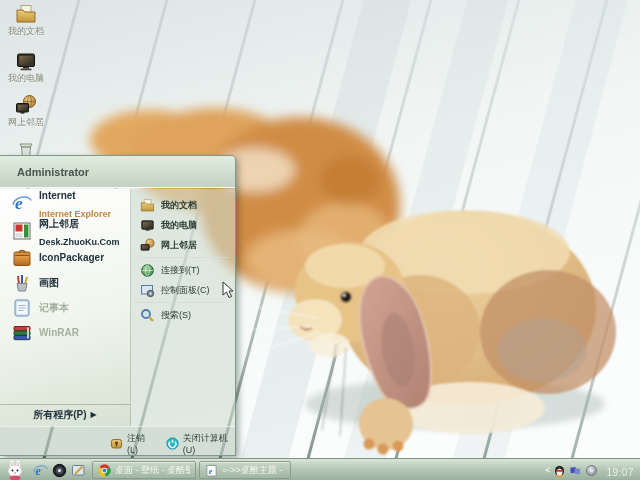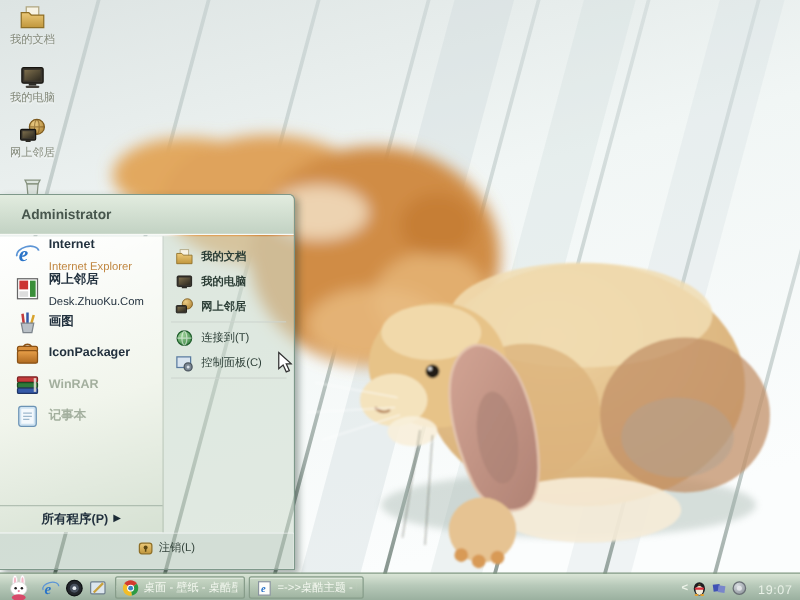--- a/index.html
+++ b/index.html
@@ -33,21 +33,21 @@
   .sm-left{width:131px;background:linear-gradient(165deg,#ffffff 0%,#f1f5ec 55%,#d6e1d3 100%);
     border-right:1px solid rgba(130,150,135,.45);position:relative;}
   .sm-right{flex:1;background:rgba(206,220,206,.58);position:relative;}
   .sm-bottom{position:absolute;left:0;right:0;bottom:0;height:29px;
     background:rgba(188,204,190,.62);border-top:1px solid rgba(255,255,255,.55);}
 
   .sm-item{display:flex;align-items:center;gap:6px;padding-left:11px;height:25px;cursor:default;}
   .sm-item.two{height:28px;}
   .sm-item .ic{width:22px;height:22px;flex:none;}
   .sm-item .t1{font-size:10px;line-height:11px;color:#22313e;font-weight:bold;}
-  .sm-item .t2{font-size:9px;line-height:10px;font-weight:normal;}
+  .sm-item .t2{font-size:9px;line-height:10px;font-weight:bold;}
   .sub-orange{color:#c08640;}
   .sub-dark{color:#22313e;}
   .muted .t1{color:#a3af9e;}
   .sm-allprog{position:absolute;left:0;right:0;bottom:2px;height:20px;
     border-top:1px solid rgba(130,150,135,.5);display:flex;align-items:center;
     justify-content:center;gap:4px;font-size:10px;font-weight:bold;color:#22313e;cursor:default;margin-top:36px;}
   .sm-allprog .arr{font-size:8px;color:#1d2b36;}
 
   .sm-ritem{display:flex;align-items:center;gap:6px;padding-left:9px;height:20px;
     font-size:9px;color:#2d3f37;cursor:default;}
@@ -280,56 +280,56 @@
             <rect x="4.5" y="13" width="7" height="4.5" fill="#dddddd"></rect>
           </svg>
           <span>
             <span class="t1">网上邻居</span><br>
             <span class="t2 sub-dark">Desk.ZhuoKu.Com</span>
           </span>
         </div>
 
         <div class="sm-item">
           <svg class="ic" viewBox="0 0 22 22">
+            <rect x="3" y="5" width="16" height="4.5" rx="1.5" fill="#d88f3c" stroke="#8a5216"></rect>
+            <rect x="3" y="8.5" width="16" height="10" rx="1.5" fill="url(#orangeG)" stroke="#8a5216"></rect>
+            <path d="M8 5 a3.5 3 0 0 1 6 0" stroke="#8a5216" stroke-width="1.4" fill="none"></path>
+          </svg>
+          <span class="t1">IconPackager</span>
+        </div>
+
+        <div class="sm-item">
+          <svg class="ic" viewBox="0 0 22 22">
             <path d="M8 12 L7 4" stroke="#c43c3c" stroke-width="2"></path>
             <path d="M11 12 L11 3" stroke="#3459a8" stroke-width="2"></path>
             <path d="M14 12 L16 5" stroke="#d8a row" stroke-width="2"></path>
             <path d="M14 12 L16 5" stroke="#d8a32c" stroke-width="2"></path>
             <path d="M6 11.5h10l-1.5 7.5h-7z" fill="#b9c0c6" stroke="#7d858c"></path>
           </svg>
           <span class="t1">画图</span>
         </div>
 
-        <div class="sm-item">
-          <svg class="ic" viewBox="0 0 22 22">
-            <rect x="3" y="5" width="16" height="4.5" rx="1.5" fill="#d88f3c" stroke="#8a5216"></rect>
-            <rect x="3" y="8.5" width="16" height="10" rx="1.5" fill="url(#orangeG)" stroke="#8a5216"></rect>
-            <path d="M8 5 a3.5 3 0 0 1 6 0" stroke="#8a5216" stroke-width="1.4" fill="none"></path>
-          </svg>
-          <span class="t1">IconPackager</span>
-        </div>
-
+
+        <div class="sm-item muted">
+          <svg class="ic" viewBox="0 0 22 22">
+            <rect x="4" y="3" width="14" height="16" rx="2" fill="#cfe3f2" stroke="#6b93b5"></rect>
+            <rect x="6" y="5" width="10" height="12" fill="#f4f9fd"></rect>
+            <path d="M7.5 8.5h7 M7.5 11h7 M7.5 13.5h5" stroke="#9db8cd" fill="none"></path>
+          </svg>
+          <span class="t1">记事本</span>
+        </div>
 
         <div class="sm-item muted">
           <svg class="ic" viewBox="0 0 22 22">
             <rect x="3" y="4.5" width="16" height="4.2" rx="1" fill="#c43c3c" stroke="#7c2020"></rect>
             <rect x="3" y="9" width="16" height="4.2" rx="1" fill="#2f7a3a" stroke="#1c4a22"></rect>
             <rect x="3" y="13.5" width="16" height="4.2" rx="1" fill="#3459a8" stroke="#1f3566"></rect>
             <rect x="16" y="5.5" width="2" height="11" fill="#e8e4d8" opacity=".85"></rect>
           </svg>
           <span class="t1">WinRAR</span>
-        </div>
-
-        <div class="sm-item muted">
-          <svg class="ic" viewBox="0 0 22 22">
-            <rect x="4" y="3" width="14" height="16" rx="2" fill="#cfe3f2" stroke="#6b93b5"></rect>
-            <rect x="6" y="5" width="10" height="12" fill="#f4f9fd"></rect>
-            <path d="M7.5 8.5h7 M7.5 11h7 M7.5 13.5h5" stroke="#9db8cd" fill="none"></path>
-          </svg>
-          <span class="t1">记事本</span>
         </div>
 
         <div class="sm-allprog">
           <span>所有程序(P)</span>
           <span class="arr">▶</span>
         </div>
       </div>
 
       <div class="sm-right">
         <div style="height:6px"></div>
@@ -366,32 +366,47 @@
         </div>
         <div class="sm-ritem">
           <svg class="ric" viewBox="0 0 15 15">
             <rect x="1.5" y="2.5" width="11" height="8.5" fill="#d8e4ef" stroke="#5a7ba0"></rect>
             <circle cx="10.5" cy="10.5" r="3.2" fill="#7b8794" stroke="#4a545e"></circle>
             <circle cx="10.5" cy="10.5" r="1.2" fill="#d8e0e8"></circle>
           </svg>
           <span>控制面板(C)</span>
         </div>
         <div class="rsep"></div>
+        <div class="sm-ritem">
+          <svg class="ric" viewBox="0 0 15 15">
+            <circle cx="6" cy="6" r="4" fill="rgba(200,220,240,.55)" stroke="#4a7ab0" stroke-width="1.8"></circle>
+            <path d="M9 9 L13 13" stroke="#caa23c" stroke-width="2.4"></path>
+          </svg>
+          <span>搜索(S)</span>
+        </div>
       </div>
     </div>
 
     <div class="sm-bottom">
       <div class="sm-bottom-row">
         <div class="pwr">
           <svg class="pic" viewBox="0 0 13 13">
             <rect x="1.5" y="2.5" width="10" height="8.5" rx="2" fill="url(#gf)" stroke="#8f6f26"></rect>
             <circle cx="6.5" cy="6" r="1.6" fill="#5c4712"></circle>
             <rect x="5.9" y="6.8" width="1.2" height="2.6" fill="#5c4712"></rect>
           </svg>
           <span>注销(L)</span>
+        </div>
+        <div class="pwr">
+          <svg class="pic" viewBox="0 0 13 13">
+            <circle cx="6.5" cy="6.5" r="5.6" fill="#2cb6ca" stroke="#178fa2"></circle>
+            <path d="M6.5 2.8v3" stroke="#ffffff" stroke-width="1.5"></path>
+            <path d="M4 4.8a3.4 3.4 0 1 0 5 0" stroke="#ffffff" stroke-width="1.4" fill="none"></path>
+          </svg>
+          <span>关闭计算机(U)</span>
         </div>
       </div>
     </div>
   </div>
 
   <svg class="cursor" width="12" height="18" viewBox="0 0 12 18">
     <path d="M1 1 L1 14 L4.5 11 L7 16.5 L9.5 15.5 L7 10 L11 10 Z" fill="#ffffff" stroke="#333333" stroke-width="1"></path>
   </svg>
 
   <div class="taskbar">

